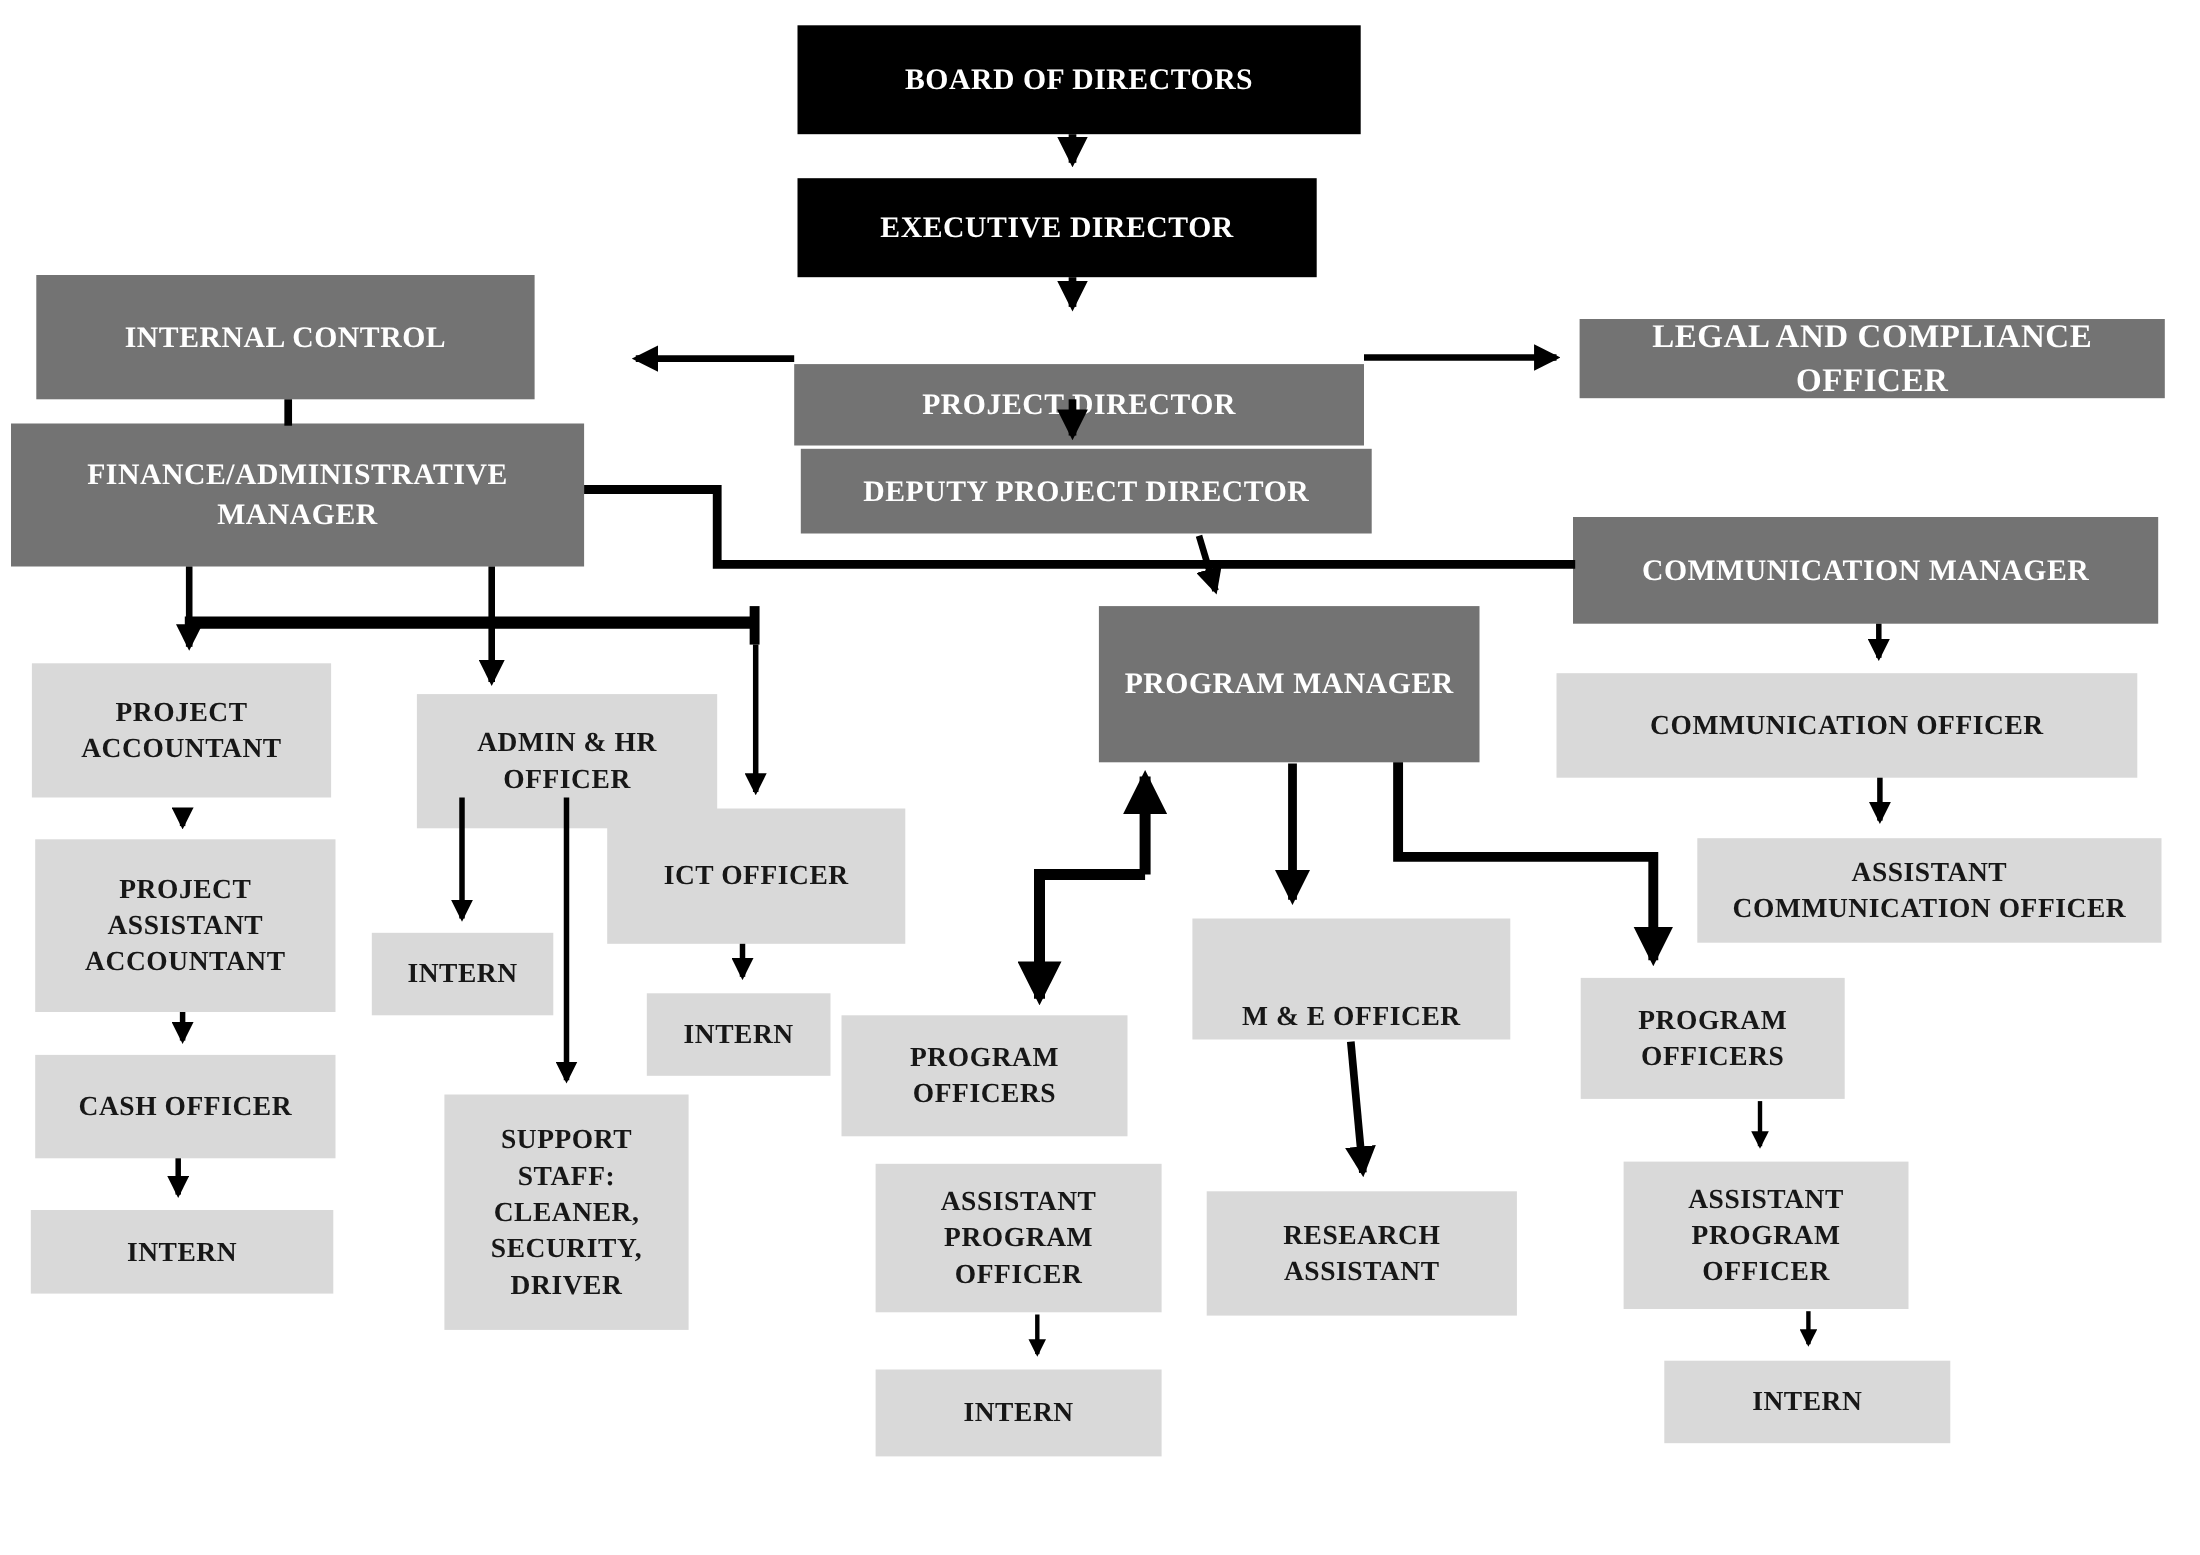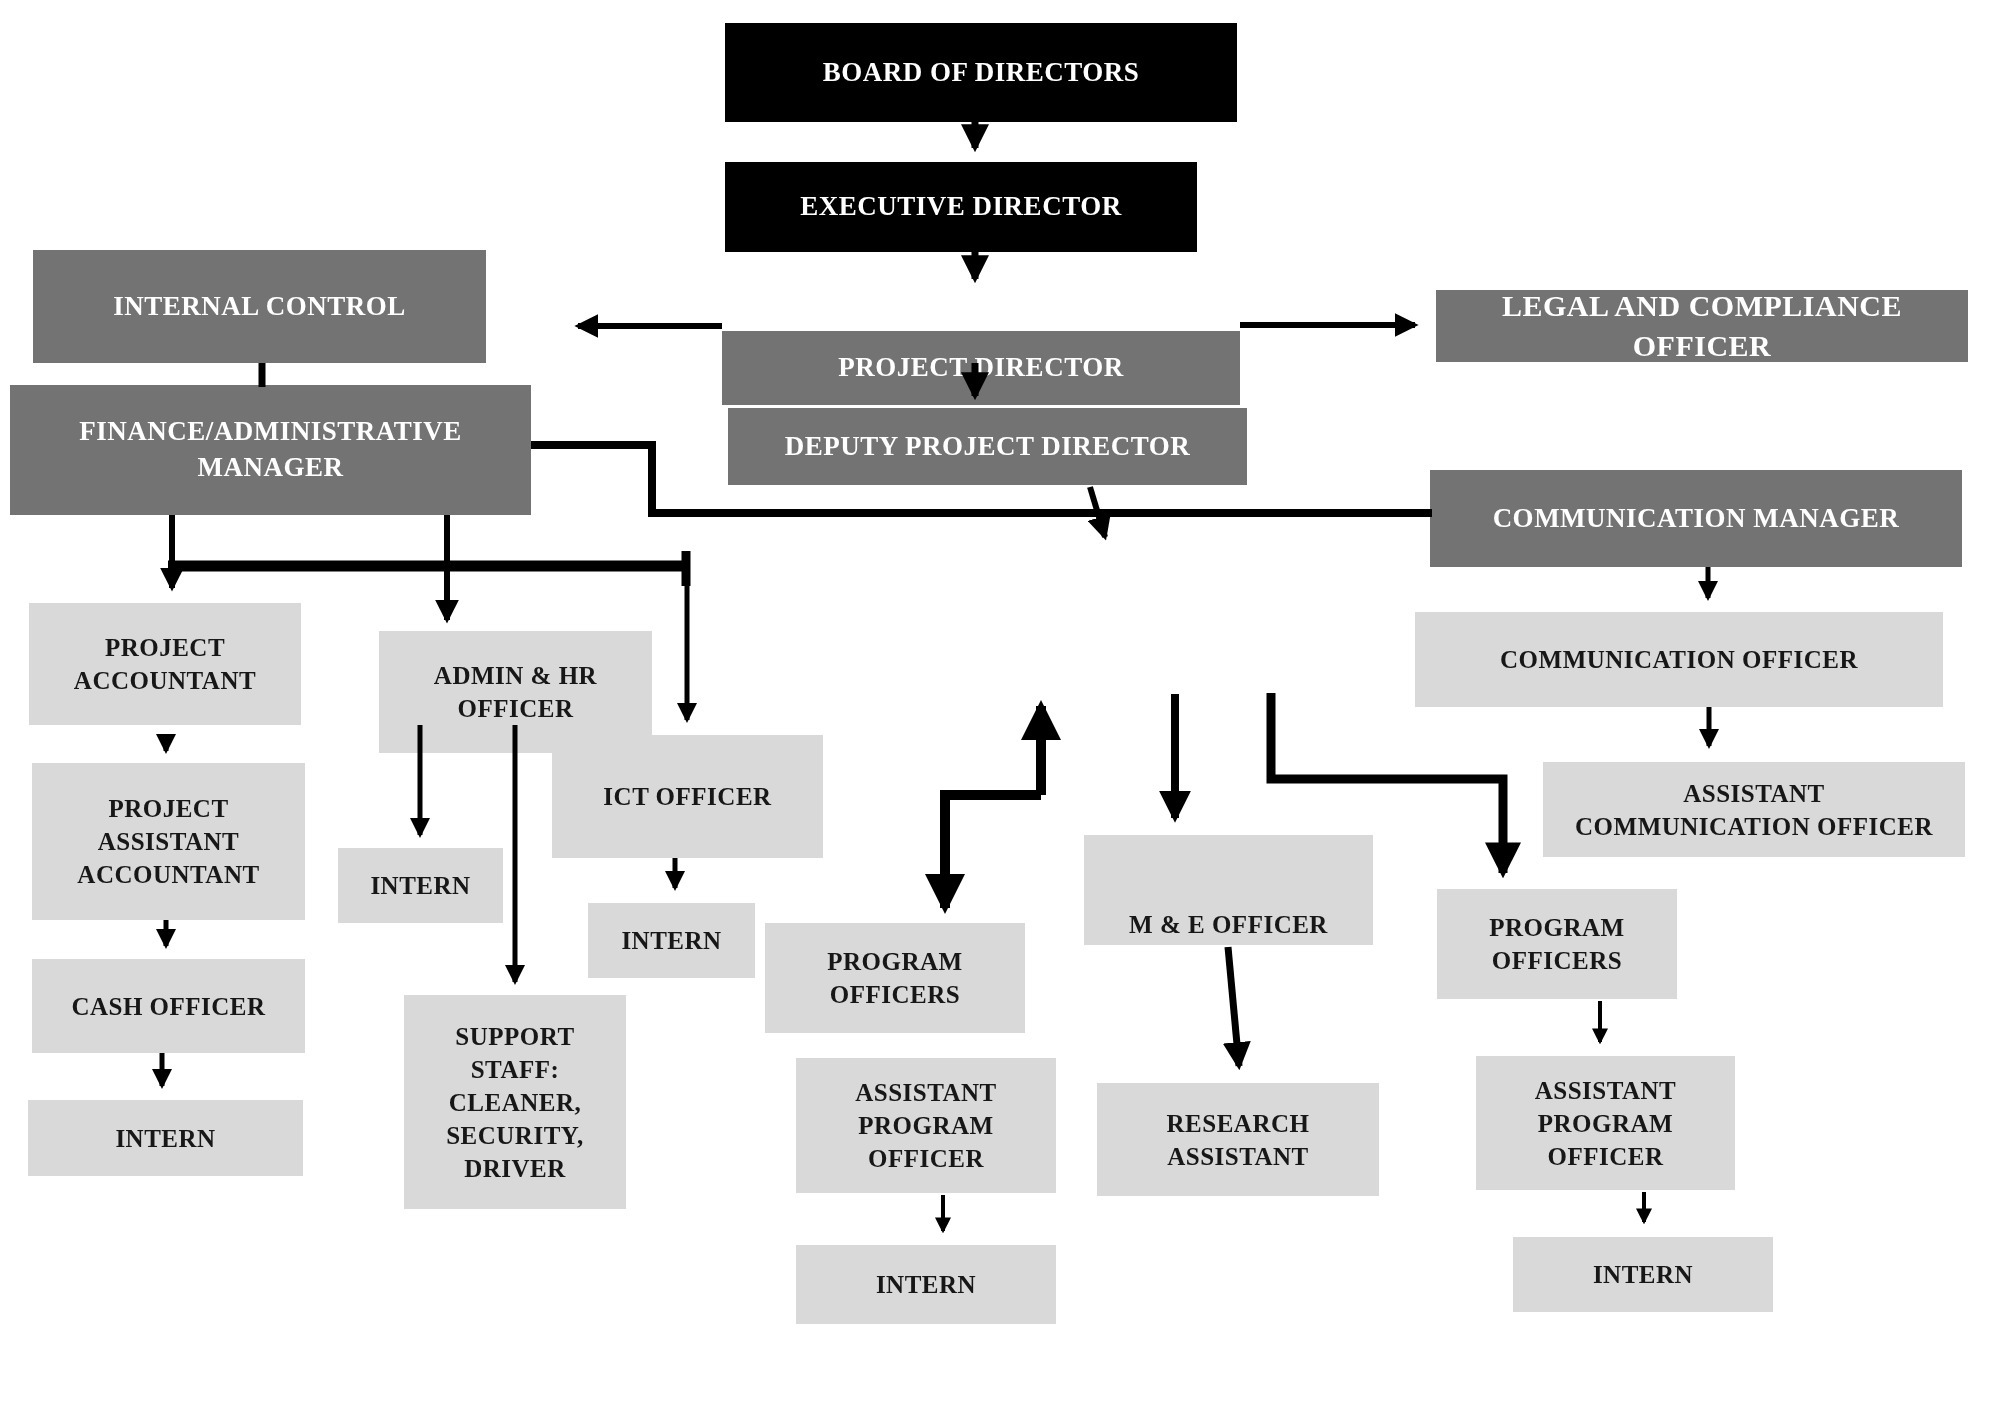--- a/index.html
+++ b/index.html
@@ -79,20 +79,22 @@
   <div class="node mid" style="left:10px;top:385px;width:521px;height:130px;">
     <span>FINANCE/ADMINISTRATIVE
 MANAGER</span></div>
 
   <div class="node mid" style="left:728px;top:408px;width:519px;height:77px;">
     <span>DEPUTY PROJECT DIRECTOR</span></div>
 
   <div class="node mid" style="left:1430px;top:470px;width:532px;height:97px;">
     <span>COMMUNICATION MANAGER</span></div>
 
+  <div class="node mid" style="left:999px;top:551px;width:346px;height:142px;">
+    <span>PROGRAM MANAGER</span></div>
 
   <div class="node light" style="left:1415px;top:612px;width:528px;height:95px;">
     <span>COMMUNICATION OFFICER</span></div>
 
   <div class="node light" style="left:1543px;top:762px;width:422px;height:95px;">
     <span>ASSISTANT
 COMMUNICATION OFFICER</span></div>
 
   <div class="node light" style="left:29px;top:603px;width:272px;height:122px;">
     <span>PROJECT

